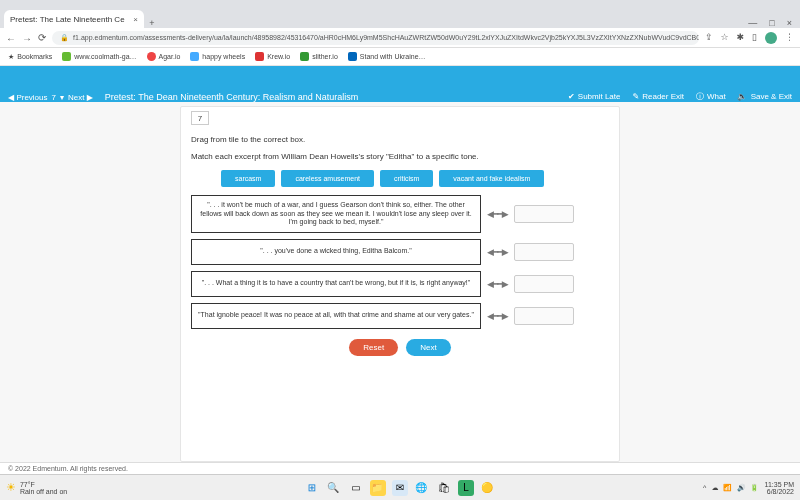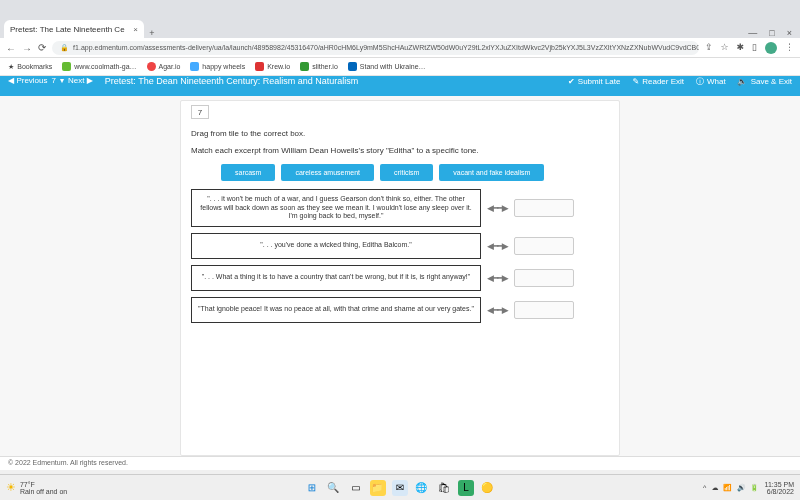--- a/index.html
+++ b/index.html
@@ -1,31 +1,31 @@
 <!DOCTYPE html>
 <html><head>
 <meta charset="utf-8">
 <style>
 *{margin:0;padding:0;box-sizing:border-box;font-family:"Segoe UI",Arial,sans-serif}
 body{background:#f0f0f0;width:800px;height:500px;overflow:hidden;font-size:9px}
-.chrome-top{height:38px;background:#dfe1e5;display:flex;align-items:flex-end}
+.chrome-top{height:28px;background:#dfe1e5;display:flex;align-items:flex-end}
 .tab{background:#fff;height:18px;width:140px;border-radius:6px 6px 0 0;margin-left:4px;display:flex;align-items:center;padding:0 6px;font-size:8px;color:#333}
 .tab-close{margin-left:auto;color:#666}
 .newtab{width:16px;text-align:center;color:#555}
 .win-controls{margin-left:auto;display:flex;gap:12px;padding:0 8px;color:#555;font-size:9px}
 .addr-bar{height:20px;background:#fff;display:flex;align-items:center;padding:0 6px;gap:6px;border-bottom:1px solid #ddd}
 .nav-ico{color:#555;font-size:10px}
 .url-box{flex:1;background:#f1f3f4;border-radius:10px;height:14px;display:flex;align-items:center;padding:0 8px;font-size:7px;color:#555;overflow:hidden;white-space:nowrap}
 .lock{margin-right:4px}
 .ext-ico{display:flex;gap:8px;font-size:9px;color:#555}
 .avatar{width:12px;height:12px;border-radius:50%;background:#4a8}
 .bk-bar{height:18px;background:#fff;display:flex;align-items:center;padding:0 8px;gap:10px;font-size:7px;color:#444;border-bottom:1px solid #e5e5e5}
 .bk{display:flex;align-items:center;gap:3px}
 .bk-ico{width:9px;height:9px;border-radius:2px}
-.app-bar{height:20px;background:#29abe2;color:#fff;display:flex;align-items:flex-start;padding:0 8px;font-size:8px}
+.app-bar{height:36px;background:#29abe2;color:#fff;display:flex;align-items:flex-end;padding:0 8px;font-size:8px}
 .app-bar .sep{margin:0 4px}
 .app-title{margin-left:8px;font-size:9px}
 .tools{margin-left:auto;display:flex;gap:12px;align-items:center}
 .tools span{display:flex;align-items:center;gap:3px}
 .content-wrap{height:360px;background:#f7f7f7;overflow:hidden;display:flex;justify-content:center;padding-top:4px}
 .card{width:440px;background:#fff;border:1px solid #e5e5e5;border-radius:2px;padding:0 10px 10px}
 .qnum{border:1px solid #ccc;width:18px;height:14px;display:flex;align-items:center;justify-content:center;font-size:8px;color:#444;margin-top:4px}
 .instr{font-size:8px;color:#333;margin:10px 0 8px}
 .instr2{font-size:8px;color:#333;margin-bottom:8px;line-height:1.3}
 .tiles{display:flex;flex-wrap:wrap;gap:6px;margin-left:30px;margin-bottom:8px}
@@ -150,20 +150,24 @@
     <div class="row">
       <div class="excerpt">". . . What a thing it is to have a country that can't be wrong, but if it is, is right anyway!"</div>
       <span class="arrow">◀━━▶</span>
       <div class="drop"></div>
     </div>
     <div class="row">
       <div class="excerpt">"That ignoble peace! It was no peace at all, with that crime and shame at our very gates."</div>
       <span class="arrow">◀━━▶</span>
       <div class="drop"></div>
     </div>
+    <div class="btns">
+      <button class="btn btn-reset">Reset</button>
+      <button class="btn btn-next">Next</button>
+    </div>
   </div>
 </div>
 
 <div class="footer">© 2022 Edmentum. All rights reserved.</div>
 
 <div class="taskbar">
   <div class="weather">
     <span class="sun">☀</span>
     <div>
       <div>77°F</div>

